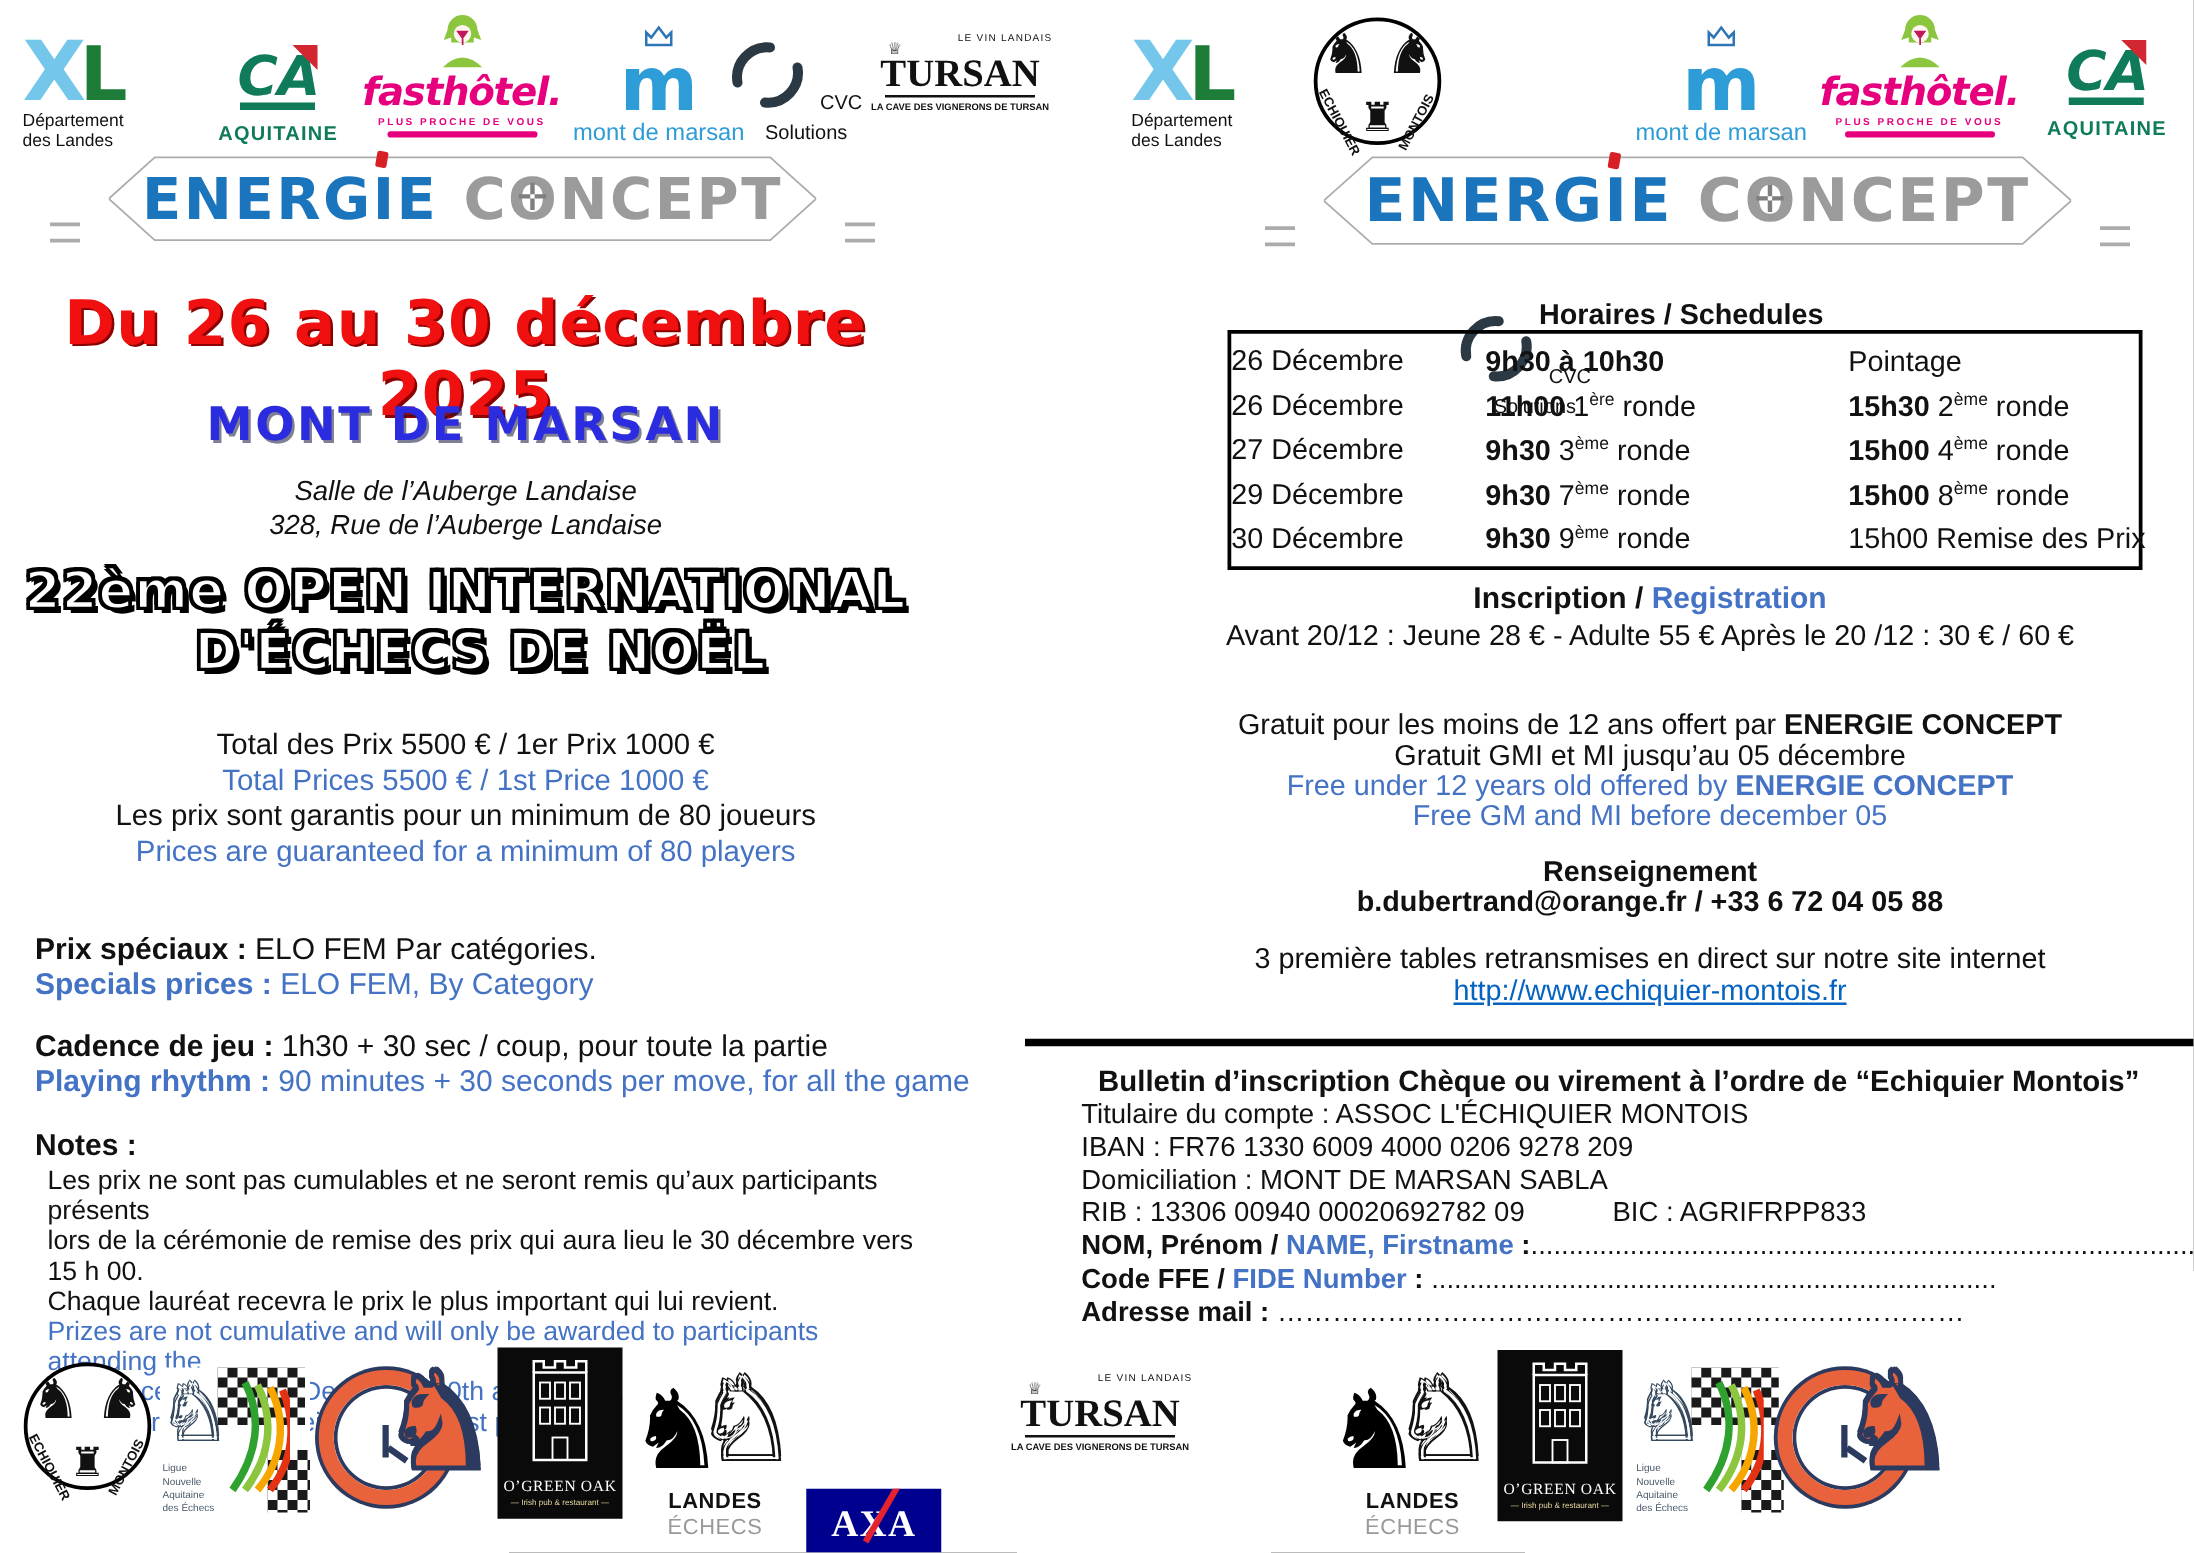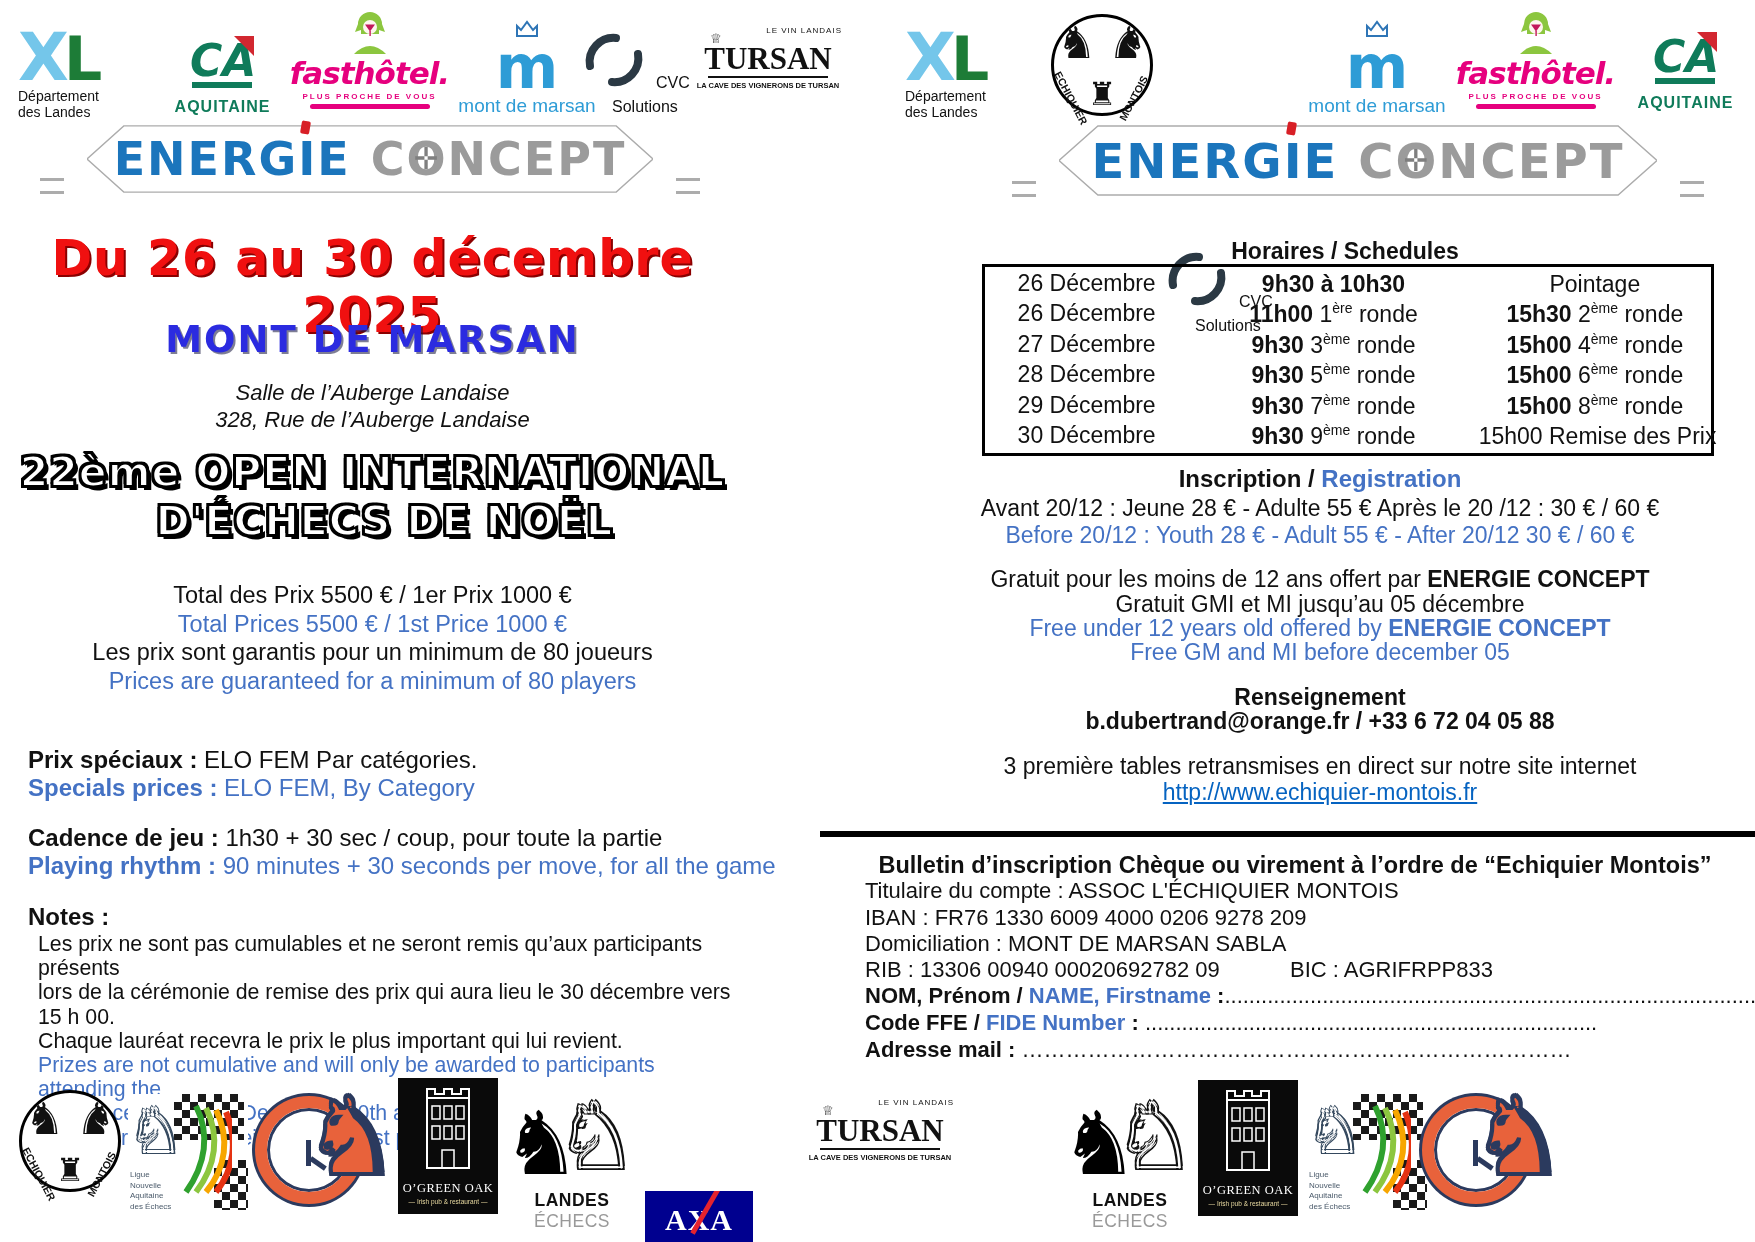--- a/index.html
+++ b/index.html
@@ -19,21 +19,21 @@
                -webkit-text-stroke:2px #000;
                text-shadow:-2px -2px 0 #000,2px -2px 0 #000,-2px 2px 0 #000,2px 2px 0 #000,4px 4px 0 #000;}
   .prize-line{font-size:23.5px;line-height:28.5px;}
   .sec-line{font-size:24px;line-height:28px;}
   .lbl{font-weight:bold;}
   .note-line{font-size:21.3px;line-height:24.2px;}
   .sched-title{font-size:23px;font-weight:bold;}
   .sched{border:3px solid #000;display:flex;flex-direction:column;justify-content:space-evenly;
          font-size:23px;}
   .sch-row{display:grid;grid-template-columns:28% 40% 32%;}
-  .sch-c{text-align:center;white-space:nowrap;}
+  .sch-c{white-space:nowrap;}
   .sp{font-size:14px;}
   .body-line{font-size:23px;line-height:26px;}
   .link{color:#0563C1;text-decoration:underline;}
   .thick-line{background:#000;height:6px;}
   .bulletin-title{font-size:23.5px;font-weight:bold;}
   .bl{font-size:22px;line-height:25px;white-space:nowrap;}
   
   .banner{display:flex;align-items:flex-end;gap:23px;}
   .bn-eq{width:24px;height:10px;border-top:3px solid #ACACAC;border-bottom:3px solid #ACACAC;flex:0 0 auto;}
   .bn-capsule{position:relative;flex:1;height:100%;display:flex;align-items:center;justify-content:center;}
@@ -364,39 +364,33 @@
       <div class="sch-c">26 Décembre</div>
       <div class="sch-c"><b>11h00</b><span> 1</span><sup class="sp">ère</sup><span> ronde</span></div>
       <div class="sch-c"><b>15h30</b><span> 2</span><sup class="sp">ème</sup><span> ronde</span></div>
     </div>
     <div class="sch-row">
       <div class="sch-c">27 Décembre</div>
       <div class="sch-c"><b>9h30</b><span> 3</span><sup class="sp">ème</sup><span> ronde</span></div>
       <div class="sch-c"><b>15h00</b><span> 4</span><sup class="sp">ème</sup><span> ronde</span></div>
     </div>
     <div class="sch-row">
-      <div class="sch-c">28 Décembre</div>
-      <div class="sch-c"><b>9h30</b><span> 5</span><sup class="sp">ème</sup><span> ronde</span></div>
-      <div class="sch-c"><b>15h00</b><span> 6</span><sup class="sp">ème</sup><span> ronde</span></div>
-    </div>
-    <div class="sch-row">
       <div class="sch-c">29 Décembre</div>
       <div class="sch-c"><b>9h30</b><span> 7</span><sup class="sp">ème</sup><span> ronde</span></div>
       <div class="sch-c"><b>15h00</b><span> 8</span><sup class="sp">ème</sup><span> ronde</span></div>
     </div>
     <div class="sch-row">
       <div class="sch-c">30 Décembre</div>
       <div class="sch-c"><b>9h30</b><span> 9</span><sup class="sp">ème</sup><span> ronde</span></div>
       <div class="sch-c"><b></b><span></span><sup class="sp"></sup><span>15h00 Remise des Prix</span></div>
     </div>
   </div>
 
   <div class="abs t-center body-line" style="left:890px;top:466px;width:860px;font-size:24px"><b>Inscription / </b><b class="blue">Registration</b></div>
   <div class="abs t-center body-line" style="left:890px;top:495px;width:860px">Avant 20/12 : Jeune 28 € - Adulte 55 € Après le 20 /12 : 30 € / 60 €</div>
-  <div class="abs t-center body-line blue" style="left:890px;top:522px;width:860px">Before 20/12 : Youth  28 € - Adult  55 € - After 20/12  30 € / 60 €</div>
 
   <div class="abs t-center body-line" style="left:890px;top:566px;width:860px"><span>Gratuit pour les moins de 12 ans offert par </span><b>ENERGIE CONCEPT</b></div>
   <div class="abs t-center body-line" style="left:890px;top:591px;width:860px">Gratuit GMI et MI jusqu’au 05 décembre</div>
   <div class="abs t-center body-line blue" style="left:890px;top:615px;width:860px"><span>Free under 12 years old offered by </span><b>ENERGIE CONCEPT</b></div>
   <div class="abs t-center body-line blue" style="left:890px;top:639px;width:860px">Free GM and MI before december 05</div>
 
   <div class="abs t-center body-line" style="left:890px;top:684px;width:860px;font-weight:bold">Renseignement</div>
   <div class="abs t-center body-line" style="left:890px;top:708px;width:860px;font-weight:bold">b.dubertrand@orange.fr / +33 6 72 04 05 88</div>
 
   <div class="abs t-center body-line" style="left:890px;top:753px;width:860px">3 première tables retransmises en direct sur notre site internet</div>

